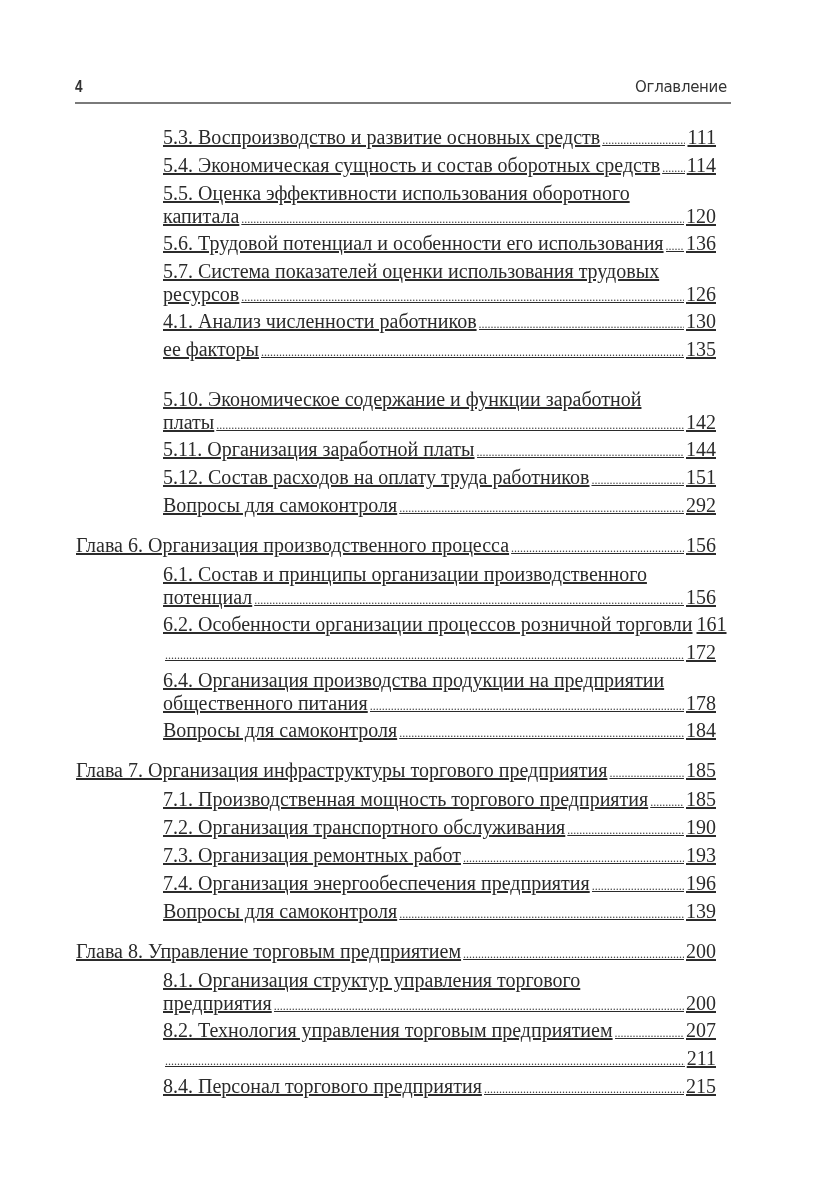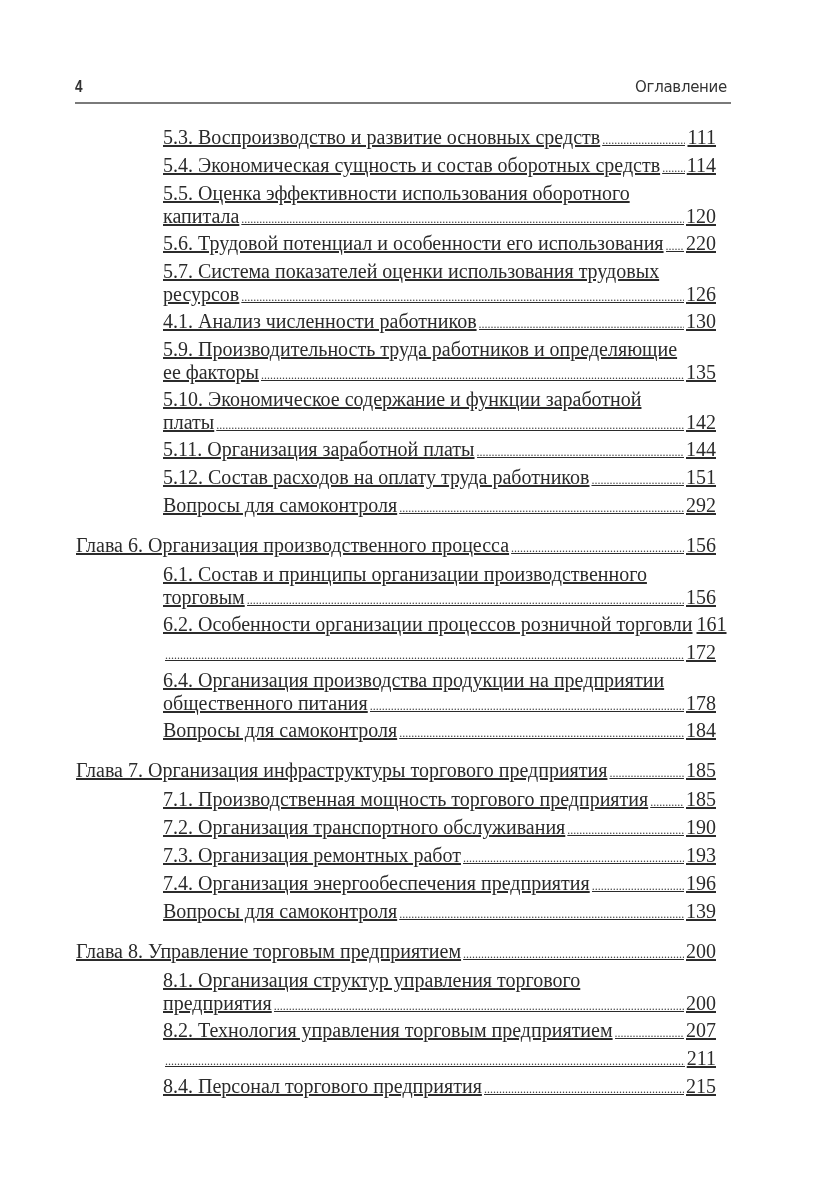--- a/index.html
+++ b/index.html
@@ -112,40 +112,39 @@
       <div class="row">
         <span class="title">капитала</span>
         <span class="leader"></span>
         <span class="pg">120</span>
       </div>
     </div>
     <div class="entry lvl2" style="top: 232px;">
       <div class="row">
         <span class="title">5.6. Трудовой потенциал и особенности его использования</span>
         <span class="leader"></span>
-        <span class="pg">220</span>
+        <span class="pg">136</span>
       </div>
     </div>
     <div class="entry lvl2" style="top: 260px;">
       <span class="first-line">5.7. Система показателей оценки использования трудовых</span>
       <div class="row">
         <span class="title">ресурсов</span>
         <span class="leader"></span>
         <span class="pg">126</span>
       </div>
     </div>
     <div class="entry lvl2" style="top: 310px;">
       <div class="row">
         <span class="title">4.1. Анализ численности работников</span>
         <span class="leader"></span>
         <span class="pg">130</span>
       </div>
     </div>
     <div class="entry lvl2" style="top: 338px;">
-      <span class="first-line">5.9. Производительность труда работников и определяющие</span>
       <div class="row">
         <span class="title">ее факторы</span>
         <span class="leader"></span>
         <span class="pg">135</span>
       </div>
     </div>
     <div class="entry lvl2" style="top: 388px;">
       <span class="first-line">5.10. Экономическое содержание и функции заработной</span>
       <div class="row">
         <span class="title">платы</span>
@@ -177,21 +176,21 @@
     <div class="entry lvl1" style="top: 534px;">
       <div class="row">
         <span class="title">Глава 6. Организация производственного процесса</span>
         <span class="leader"></span>
         <span class="pg">156</span>
       </div>
     </div>
     <div class="entry lvl2" style="top: 563px;">
       <span class="first-line">6.1. Состав и принципы организации производственного</span>
       <div class="row">
-        <span class="title">торговым</span>
+        <span class="title">потенциал</span>
         <span class="leader"></span>
         <span class="pg">156</span>
       </div>
     </div>
     <div class="entry lvl2" style="top: 613px;">
       <div class="row">
         <span class="title">6.2. Особенности организации процессов розничной торговли</span>
         <span class="leader"></span>
         <span class="pg">161</span>
       </div>

